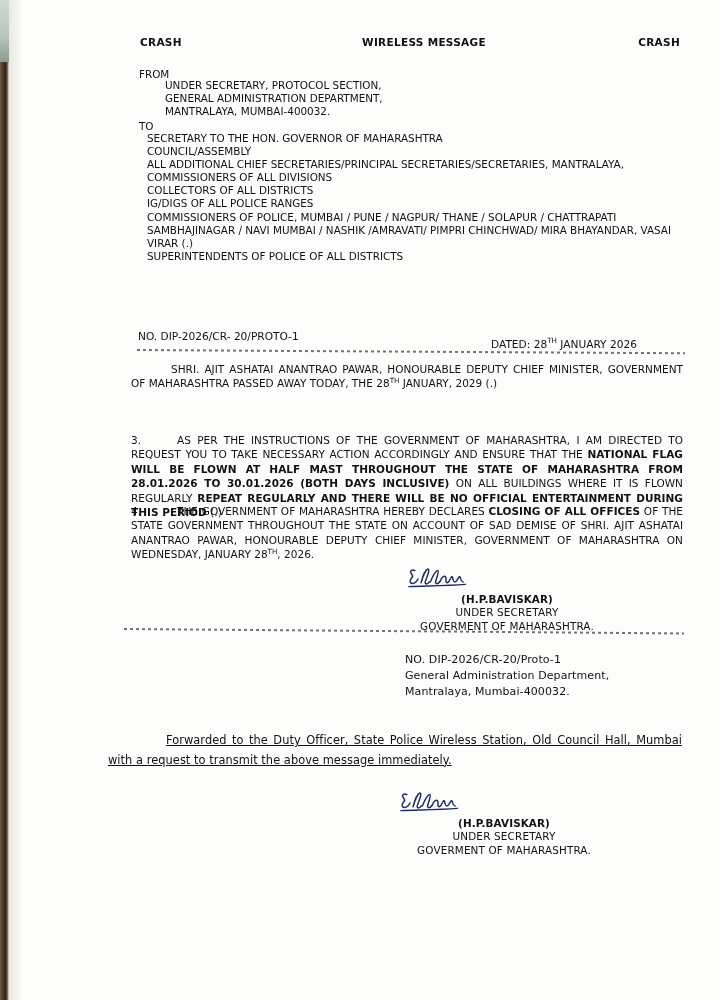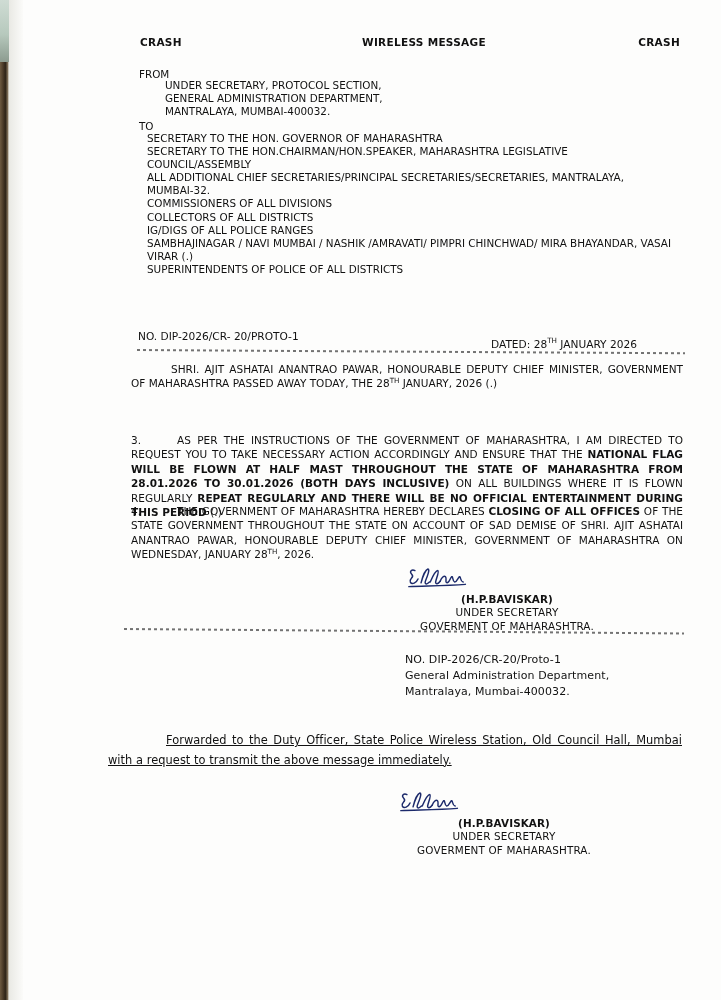--- a/index.html
+++ b/index.html
@@ -201,40 +201,39 @@
     <div class="lbl from-label">FROM</div>
     <div class="from-lines">
       <div class="lbl">UNDER SECRETARY, PROTOCOL SECTION,</div>
       <div class="lbl">GENERAL ADMINISTRATION DEPARTMENT,</div>
       <div class="lbl">MANTRALAYA, MUMBAI-400032.</div>
     </div>
 
     <div class="lbl to-label">TO</div>
     <div class="to-lines">
       <div class="lbl">SECRETARY TO THE HON. GOVERNOR OF MAHARASHTRA</div>
-      <div class="lbl">SECRETARY TO THE HON.CHAIRMAN/HON.SPEAKER, MAHARASHTRA LEGISLATIVE</div>
       <div class="lbl">COUNCIL/ASSEMBLY</div>
       <div class="lbl">ALL ADDITIONAL CHIEF SECRETARIES/PRINCIPAL SECRETARIES/SECRETARIES, MANTRALAYA,</div>
-      <div class="lbl">MUMBAI-32.</div>
       <div class="lbl">COMMISSIONERS OF ALL DIVISIONS</div>
       <div class="lbl">COLLECTORS OF ALL DISTRICTS</div>
       <div class="lbl">IG/DIGS OF ALL POLICE RANGES</div>
+      <div class="lbl">COMMISSIONERS OF POLICE, MUMBAI / PUNE / NAGPUR/ THANE / SOLAPUR / CHATTRAPATI</div>
       <div class="lbl">SAMBHAJINAGAR / NAVI MUMBAI / NASHIK /AMRAVATI/ PIMPRI CHINCHWAD/ MIRA BHAYANDAR, VASAI</div>
       <div class="lbl">VIRAR (.)</div>
       <div class="lbl">SUPERINTENDENTS OF POLICE OF ALL DISTRICTS</div>
     </div>
 
     <div class="ref-line">
       <span class="ref-no">NO. DIP-2026/CR- 20/PROTO-1</span>
       <span class="ref-date"><span>DATED:</span> <span>28</span><sup>TH</sup><span> JANUARY 2026</span></span>
     </div>
 
     <div class="dotted-1"></div>
 
-    <div class="para p1"><span>SHRI. AJIT ASHATAI ANANTRAO PAWAR, HONOURABLE DEPUTY CHIEF MINISTER, GOVERNMENT OF MAHARASHTRA PASSED AWAY TODAY, THE 28</span><sup>TH</sup><span> JANUARY, 2026 (.)</span></div>
+    <div class="para p1"><span>SHRI. AJIT ASHATAI ANANTRAO PAWAR, HONOURABLE DEPUTY CHIEF MINISTER, GOVERNMENT OF MAHARASHTRA PASSED AWAY TODAY, THE 28</span><sup>TH</sup><span> JANUARY, 2029 (.)</span></div>
 
 
     <div class="para p3"><span class="num">3.</span><span>AS PER THE INSTRUCTIONS OF THE GOVERNMENT OF MAHARASHTRA, I AM DIRECTED TO REQUEST YOU TO TAKE NECESSARY ACTION ACCORDINGLY AND ENSURE THAT THE </span><b>NATIONAL FLAG WILL BE FLOWN AT HALF MAST THROUGHOUT THE STATE OF MAHARASHTRA FROM 28.01.2026 TO 30.01.2026 (BOTH DAYS INCLUSIVE)</b><span> ON ALL BUILDINGS WHERE IT IS FLOWN REGULARLY </span><b>REPEAT REGULARLY AND THERE WILL BE NO OFFICIAL ENTERTAINMENT DURING THIS PERIOD</b><span> (.)</span></div>
 
     <div class="para p4"><span class="num">4.</span><span>THE GOVERNMENT OF MAHARASHTRA HEREBY DECLARES </span><b>CLOSING OF ALL OFFICES</b><span> OF THE STATE GOVERNMENT THROUGHOUT THE STATE ON ACCOUNT OF SAD DEMISE OF SHRI. AJIT ASHATAI ANANTRAO PAWAR, HONOURABLE DEPUTY CHIEF MINISTER, GOVERNMENT OF MAHARASHTRA ON WEDNESDAY, JANUARY 28</span><sup>TH</sup><span>, 2026.</span></div>
 
     <div class="sig-block sig1">
       <svg class="signature-mark" viewBox="0 0 120 34" xmlns="http://www.w3.org/2000/svg">
         <g fill="none" stroke="#1c2a6b" stroke-width="1.9" stroke-linecap="round" stroke-linejoin="round">
           <path d="M30 6 C26 4, 22 7, 26 11 C30 15, 22 16, 24 21 C26 25, 32 22, 34 17"></path>

